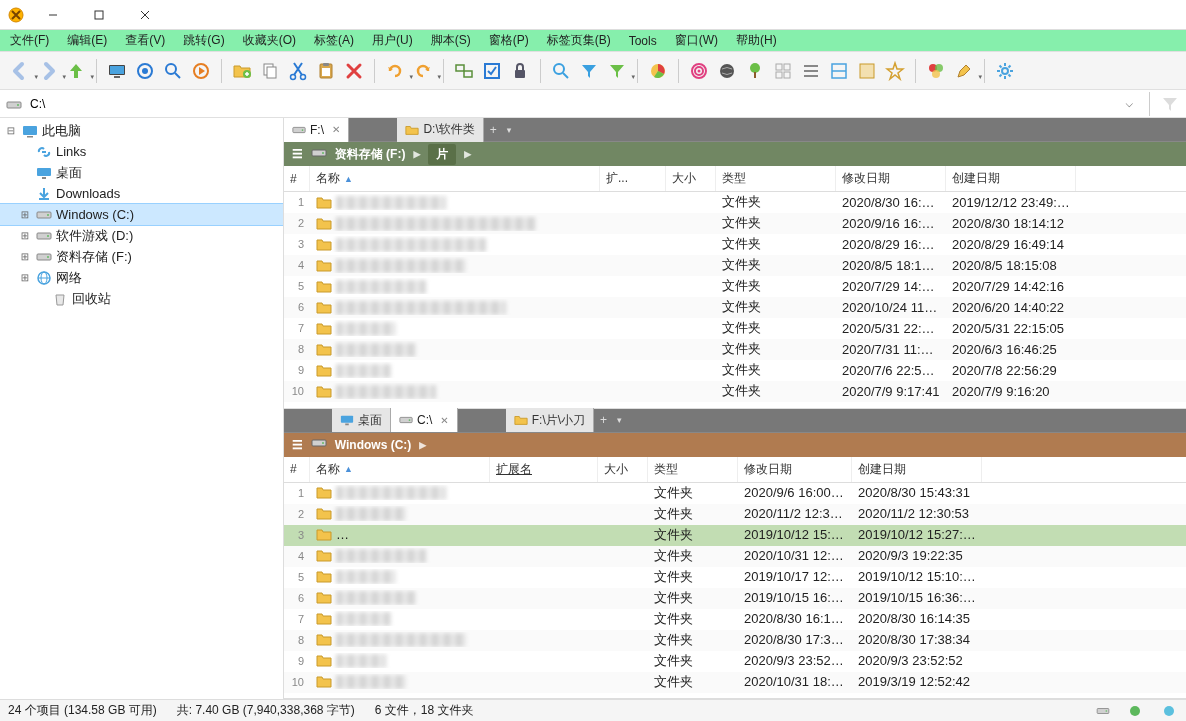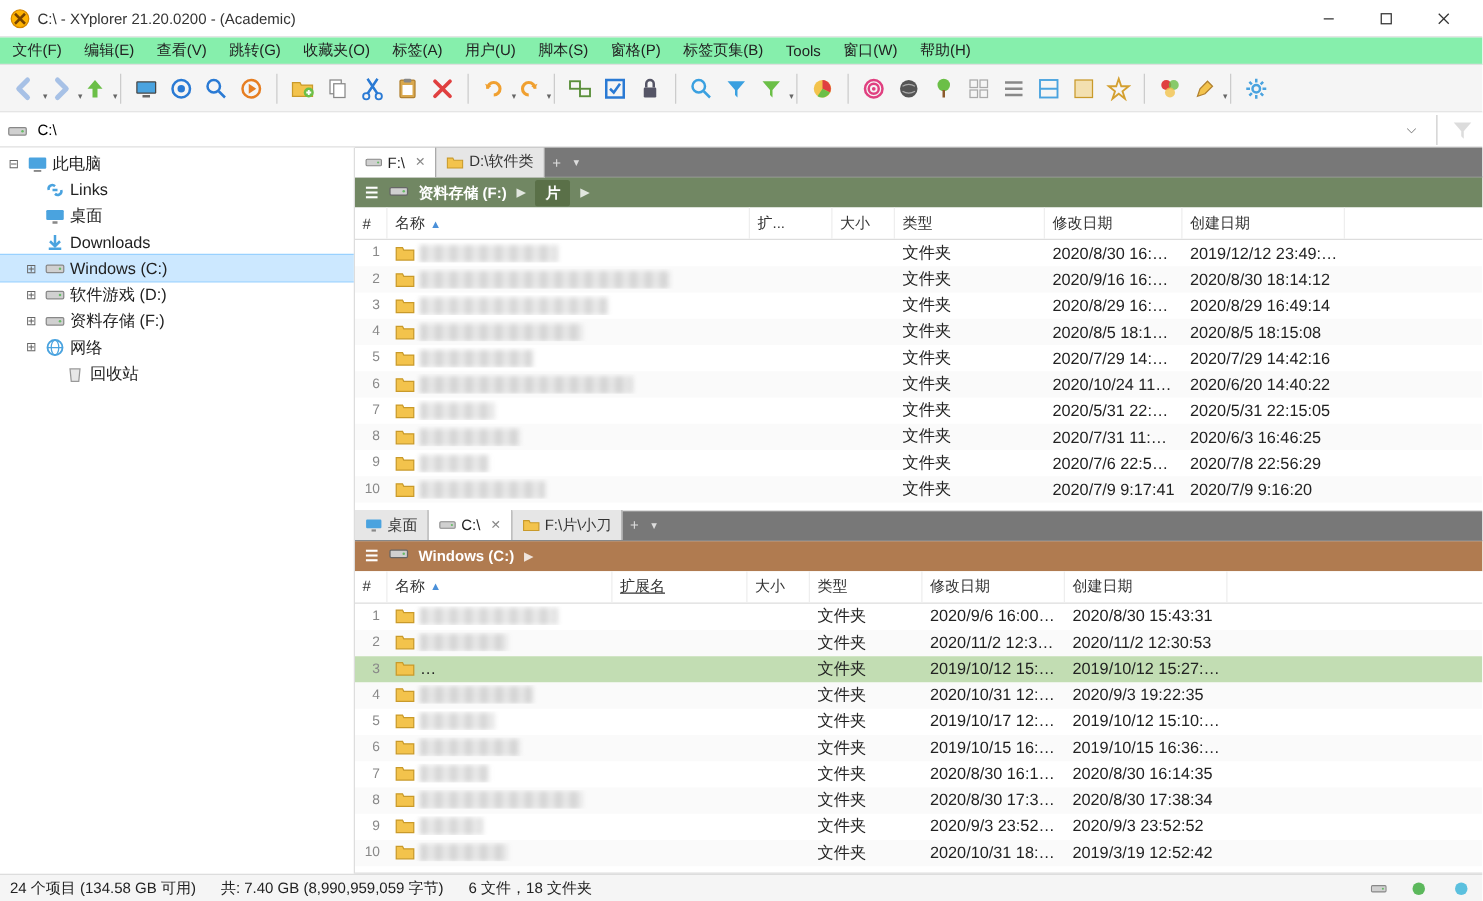--- a/index.html
+++ b/index.html
@@ -40,21 +40,21 @@
 .ind1 { padding-left: 18px; }
 .ind2 { padding-left: 34px; }
 
 
 .panes { flex: 1; display: flex; flex-direction: column; }
 .pane { flex: 1; display: flex; flex-direction: column; border-bottom: 1px solid #ddd; min-height: 0; }
 
 .tabbar { height: 24px; display: flex; align-items: center; background: #787878; border-bottom: 1px solid #888; }
 .tab { height: 24px; display: flex; align-items: center; padding: 0 8px; gap: 4px; cursor: default; font-size: 12px; position: relative; }
 .tab.active { background: #fff; border-right: 1px solid #aaa; }
-.tab.inactive { background: #e6e6e6; border-right: 1px solid #aaa; color: #333; }
+.tab.inactive { background: #e6e6e6; border-right: 1px solid #aaa; color: #333; margin-left: 48px; }
 .tab .close { font-size: 10px; color: #888; margin-left: 4px; }
 .tab .ticon { width: 14px; height: 14px; }
 .tabbar .plus { padding: 0 6px; color: #ddd; font-size: 12px; }
 .tabbar .dd2 { color: #ddd; font-size: 9px; padding: 0 4px; }
 
 .crumb { height: 24px; display: flex; align-items: center; padding: 0 8px; color: #fff; font-weight: bold; font-size: 12px; gap: 8px; }
 .crumb .hamb { display: inline-block; }
 .crumb.brownA { background: #718763; }
 .crumb.brownB { background: #b07b50; }
 .crumb .chev2 { font-size: 9px; opacity: 0.8; }
@@ -91,21 +91,20 @@
 </head>
 <body>
 
 <div class="titlebar">
   <span class="app-icon">
     <svg viewBox="0 0 16 16">
         <circle cx="8" cy="8" r="7" fill="#ffb300" stroke="#d48800"></circle>
         <path d="M4 4 L12 12 M12 4 L4 12" stroke="#774400" stroke-width="2"></path>
       </svg>
   </span>
-  <span class="title">C:\ - XYplorer 21.20.0200 - (Academic)</span>
   <div class="win-btn">
       <svg width="10" height="10">
         <line x1="1" y1="5" x2="9" y2="5" stroke="#333"></line>
       </svg>
     </div>
   <div class="win-btn">
       <svg width="10" height="10">
         <rect x="1" y="1" width="8" height="8" fill="none" stroke="#333"></rect>
       </svg>
     </div>
@@ -770,21 +769,21 @@
             <span class="c c-mod">2020/10/31 18:59:50</span>
             <span class="c c-cre">2019/3/19 12:52:42</span>
           </div>
         </div>
     </div>
   </div>
 </div>
 
 <div class="statusbar">
   <span>24 个项目 (134.58 GB 可用)</span>
-  <span>共: 7.40 GB (8,990,959,059 字节)</span>
+  <span>共: 7.40 GB (7,940,338,368 字节)</span>
   <span>6 文件，18 文件夹</span>
   <span class="spacer"></span>
   <span>
     <svg width="14" height="10" viewBox="0 0 16 12" style="vertical-align:middle;">
         <rect x="1" y="3" width="14" height="6" rx="1" fill="#d0d0d0" stroke="#888"></rect>
         <circle cx="12" cy="6" r="1" fill="#6b6"></circle>
       </svg>
   </span>
   <span><span class="status-led" style="background:#5cb85c;"></span></span>
   <span><span class="status-led" style="background:#5bc0de;"></span></span>

